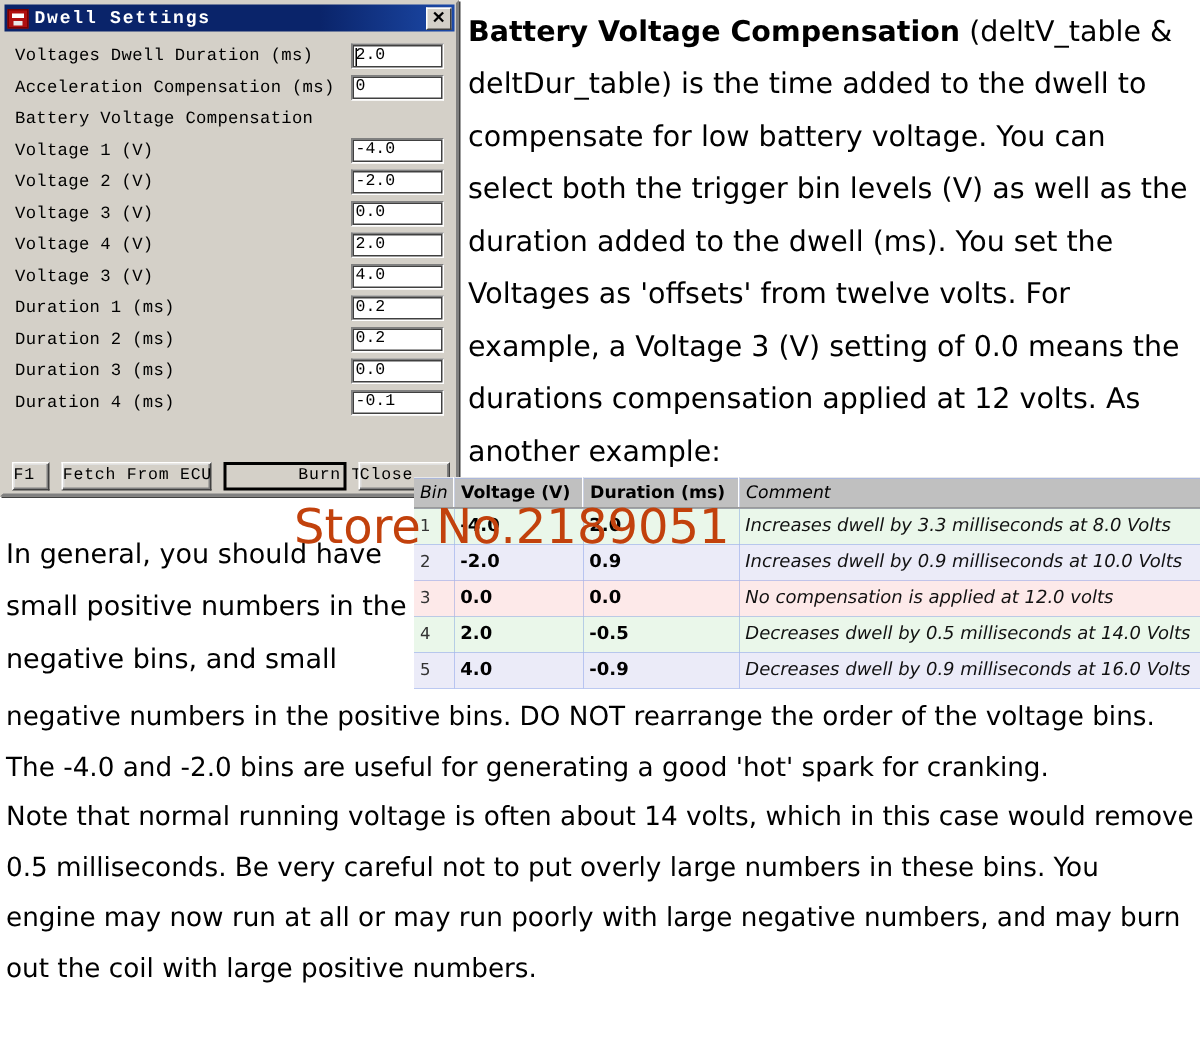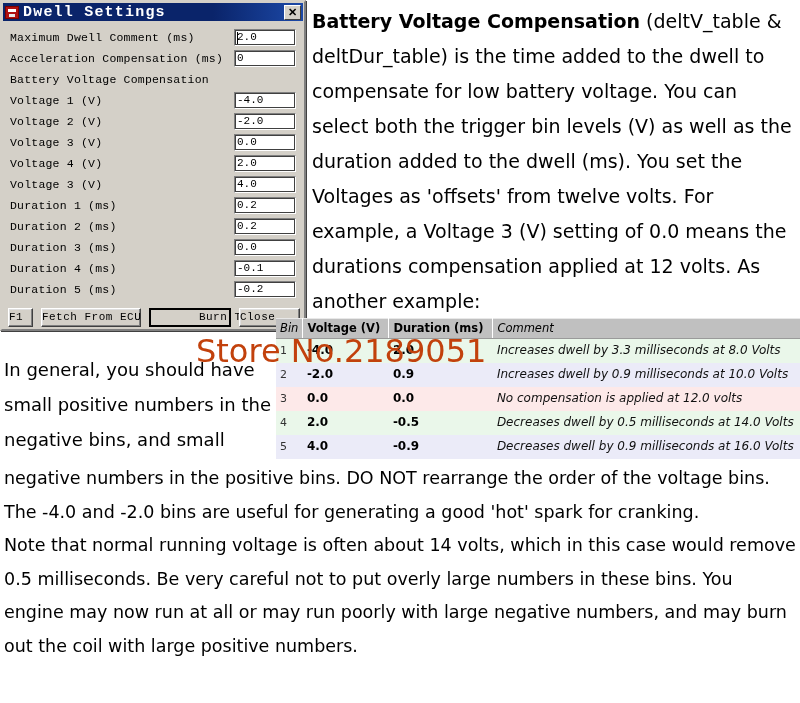--- a/index.html
+++ b/index.html
@@ -47,21 +47,21 @@
     width: 8px; height: 3px; background: #ffffff;
   }
   #app-icon:after {
     content: "";
     position: absolute; left: 3px; top: 7px;
     width: 6px; height: 3px; background: #e8e8e8;
   }
   #title-text {
     color: #ffffff;
     font-family: "Liberation Mono", monospace;
-    font-size: 15px;
+    font-size: 12px;
     font-weight: bold;
     letter-spacing: 1.2px;
     flex: 1 1 auto;
     white-space: nowrap;
     overflow: hidden;
   }
   #close-btn {
     width: 17px; height: 15px;
     background: #d4d0c8;
     border: 1px solid #ffffff;
@@ -264,21 +264,21 @@
 
   <div id="titlebar">
     <div id="app-icon"></div>
     <div id="title-text">Dwell Settings</div>
     <div id="close-btn">✕</div>
   </div>
 
   <div id="dialog-body">
 
     <div class="field-row">
-      <span class="field-label">Maximum Dwell Comment (ms)</span>
+      <span class="field-label">Voltages Dwell Duration (ms)</span>
       <span class="field-input caret">2.0</span>
     </div>
 
     <div class="field-row">
       <span class="field-label">Acceleration Compensation (ms)</span>
       <span class="field-input">0</span>
     </div>
 
     <div class="section-label">Battery Voltage Compensation</div>
 
@@ -311,24 +311,20 @@
       <span class="field-label">Duration 2 (ms)</span>
       <span class="field-input">0.2</span>
     </div>
     <div class="field-row">
       <span class="field-label">Duration 3 (ms)</span>
       <span class="field-input">0.0</span>
     </div>
     <div class="field-row">
       <span class="field-label">Duration 4 (ms)</span>
       <span class="field-input">-0.1</span>
-    </div>
-    <div class="field-row">
-      <span class="field-label">Duration 5 (ms)</span>
-      <span class="field-input">-0.2</span>
     </div>
 
   </div>
 
   <div id="button-row">
     <div class="dlg-btn" id="btn-f1">F1</div>
     <div class="dlg-btn" id="btn-fetch">Fetch From ECU</div>
     <div class="dlg-btn default" id="btn-burn">Burn To ECU</div>
     <div class="dlg-btn" id="btn-close">Close</div>
   </div>

